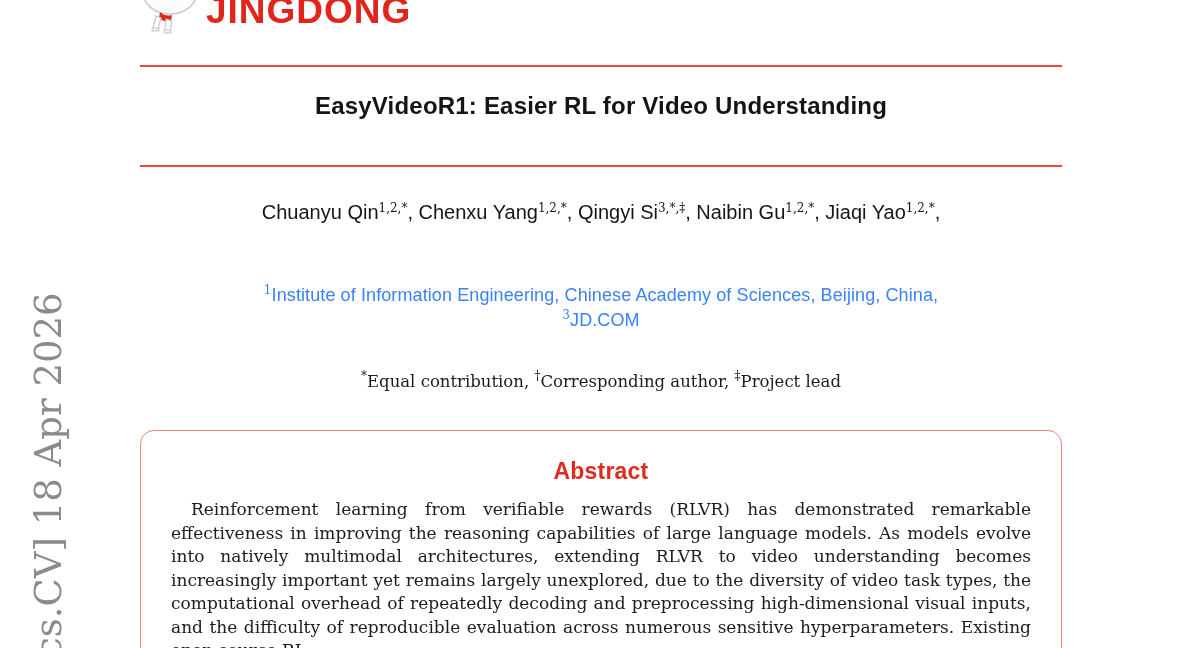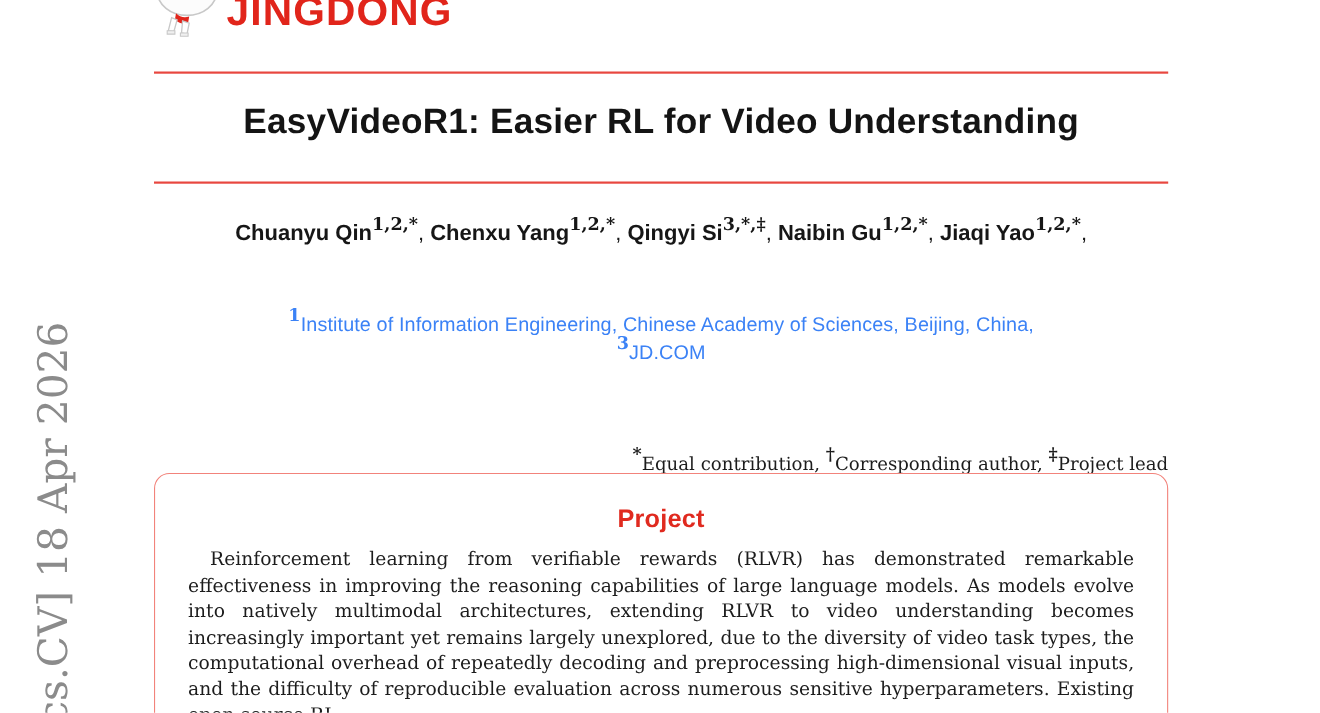--- a/index.html
+++ b/index.html
@@ -20,41 +20,41 @@
   .mascot{display:block;}
   .brand{
     font-size:37px;font-weight:800;color:#e1251b;
     letter-spacing:1px;line-height:50px;margin-left:8px;
   }
   .rule{position:absolute;left:0;width:922px;height:2px;background:#e8473f;}
   .rule1{top:65px;}
   .rule2{top:165px;}
   .title{
     position:absolute;left:0;top:92px;width:922px;margin:0;
-    text-align:center;font-size:32px;font-weight:700;color:#141414;
+    text-align:center;font-size:24px;font-weight:700;color:#141414;
     letter-spacing:0.2px;
   }
   .authors{
     position:absolute;left:0;top:198px;width:922px;text-align:center;
     font-size:20px;color:#161616;line-height:28px;
   }
-  .authors b{font-weight:700;}
+  .authors b{font-weight:400;}
   sup{
     font-family:"DejaVu Serif","Liberation Serif",serif;
-    font-weight:700;font-size:16px;line-height:0;
+    font-weight:400;font-size:12px;line-height:0;
     position:relative;top:-0.55em;vertical-align:baseline;
   }
   .affils{
     position:absolute;left:0;top:283px;width:922px;text-align:center;
     font-size:18px;color:#3b82f6;line-height:25px;letter-spacing:0.1px;
   }
   .footnote{
-    position:absolute;left:0;top:372px;width:922px;text-align:right;
+    position:absolute;left:0;top:372px;width:922px;text-align:center;
     font-family:"DejaVu Serif","Liberation Serif",serif;
-    font-size:16.5px;color:#1c1c1c;margin-top:40px;
+    font-size:16.5px;color:#1c1c1c;
   }
   .abstract-box{
     position:absolute;left:0;top:430px;width:922px;height:260px;
     box-sizing:border-box;border:1.5px solid #f2837b;border-radius:14px;
     background:#ffffff;
   }
   .abstract-heading{
     margin:27px 0 0 0;text-align:center;
     font-size:23px;font-weight:800;color:#e02a1f;letter-spacing:0.2px;
   }
@@ -106,17 +106,17 @@
     <div><sup>3</sup><span>JD.COM</span></div>
   </div>
 
   <div class="footnote">
     <span><sup>*</sup><span>Equal contribution, </span></span>
     <span><sup>†</sup><span>Corresponding author, </span></span>
     <span><sup>‡</sup><span>Project lead</span></span>
   </div>
 
   <div class="abstract-box">
-    <h2 class="abstract-heading">Project</h2>
+    <h2 class="abstract-heading">Abstract</h2>
     <p class="abstract-text">Reinforcement learning from verifiable rewards (RLVR) has demonstrated remarkable effectiveness in improving the reasoning capabilities of large language models. As models evolve into natively multimodal architectures, extending RLVR to video understanding becomes increasingly important yet remains largely unexplored, due to the diversity of video task types, the computational overhead of repeatedly decoding and preprocessing high-dimensional visual inputs, and the difficulty of reproducible evaluation across numerous sensitive hyperparameters. Existing open-source RL</p>
   </div>
 
 </div>
 
 </body></html>

